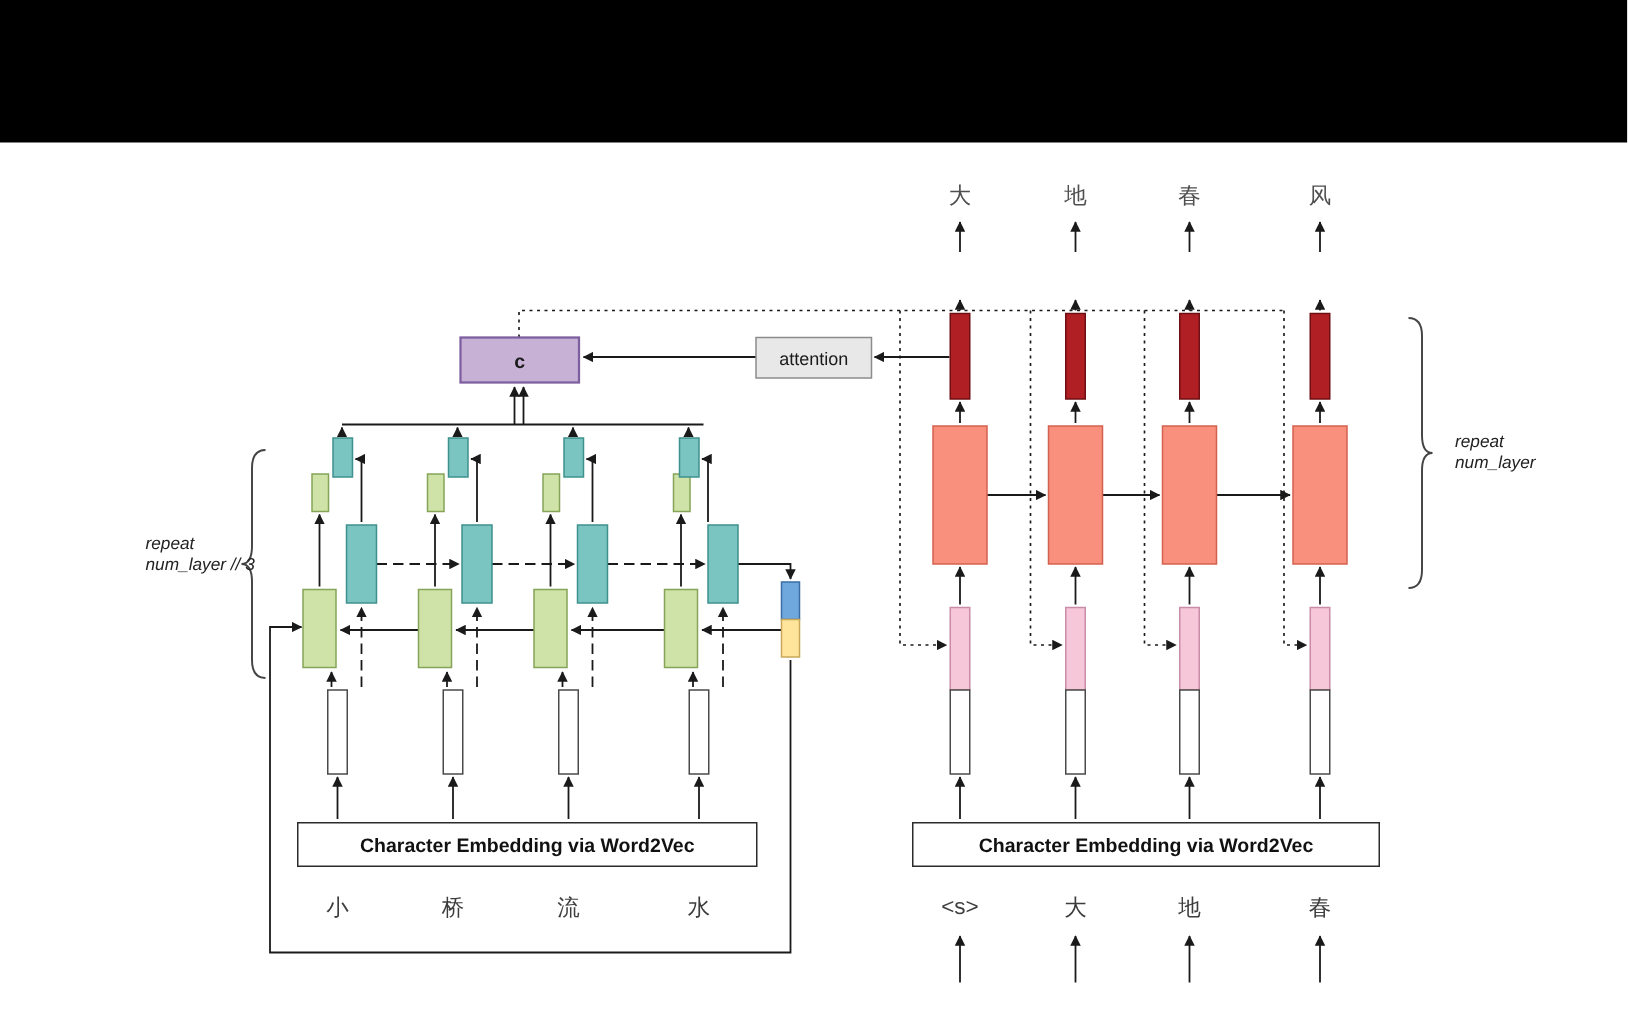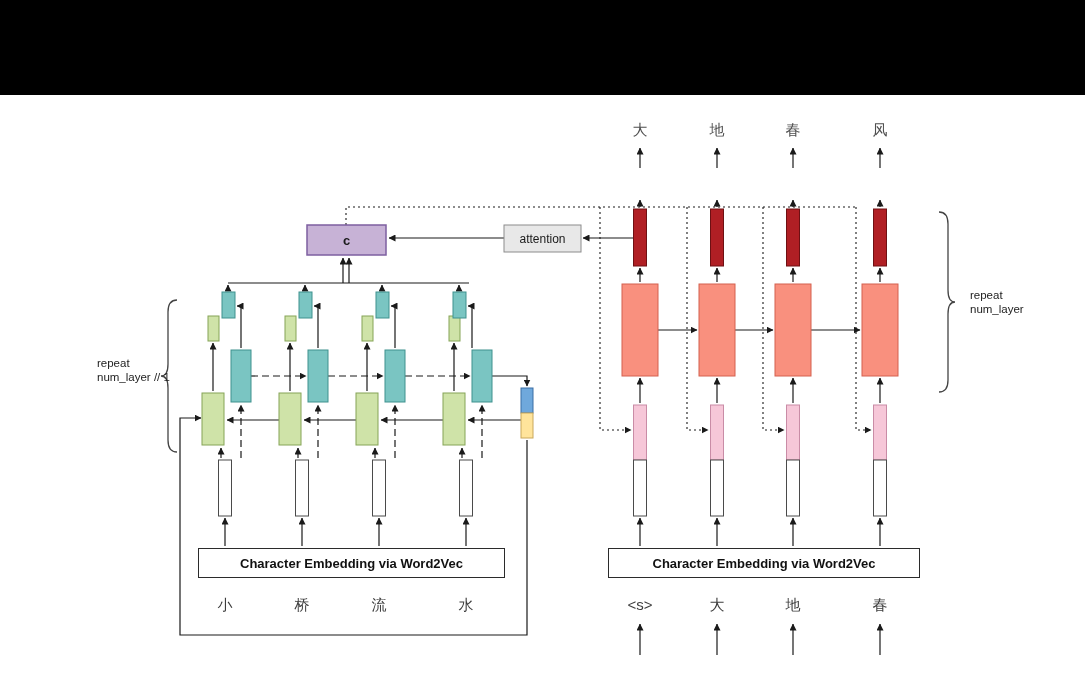--- a/index.html
+++ b/index.html
@@ -21,21 +21,21 @@
   .s-yellow{stroke:#c9a85a;}
   .s-context{stroke:#7d5fa0;stroke-width:1.5;}
   .s-attn{stroke:#8c8c8c;}
   .big-box{position:absolute;box-sizing:border-box;background:#fff;border:1px solid #2b2b2b;
            display:flex;align-items:center;justify-content:center;font-weight:bold;
            font-size:13px;color:#111;}
   .overlay-label{position:absolute;box-sizing:border-box;display:flex;align-items:center;
            justify-content:center;font-size:13px;color:#1a1a1a;}
   .char{position:absolute;transform:translateX(-50%);font-size:15px;color:#3d3d3d;white-space:nowrap;}
   .char-gray{color:#4f4f4f;}
-  .repeat-label{position:absolute;font-size:11.5px;color:#222;line-height:14px;}
+  .repeat-label{position:absolute;font-size:11.5px;color:#222;line-height:14px;font-style:italic;}
 </style>
 </head>
 <body>
 
 <div class="canvas">
 
   <div class="black-bar"></div>
 
   <svg width="1085" height="681">
     <defs>
@@ -218,20 +218,20 @@
   <span class="char" style="left:793px;top:596px">地</span>
   <span class="char" style="left:880px;top:596px">春</span>
 
   <span class="char" style="left:225px;top:596px">小</span>
   <span class="char" style="left:302px;top:596px">桥</span>
   <span class="char" style="left:379px;top:596px">流</span>
   <span class="char" style="left:466px;top:596px">水</span>
 
   <div class="repeat-label" style="left:97px;top:356px">
     <div>repeat</div>
-    <div>num_layer // 1</div>
+    <div>num_layer // 3</div>
   </div>
   <div class="repeat-label" style="left:970px;top:288px">
     <div>repeat</div>
     <div>num_layer</div>
   </div>
 
 </div>
 
 </body></html>

